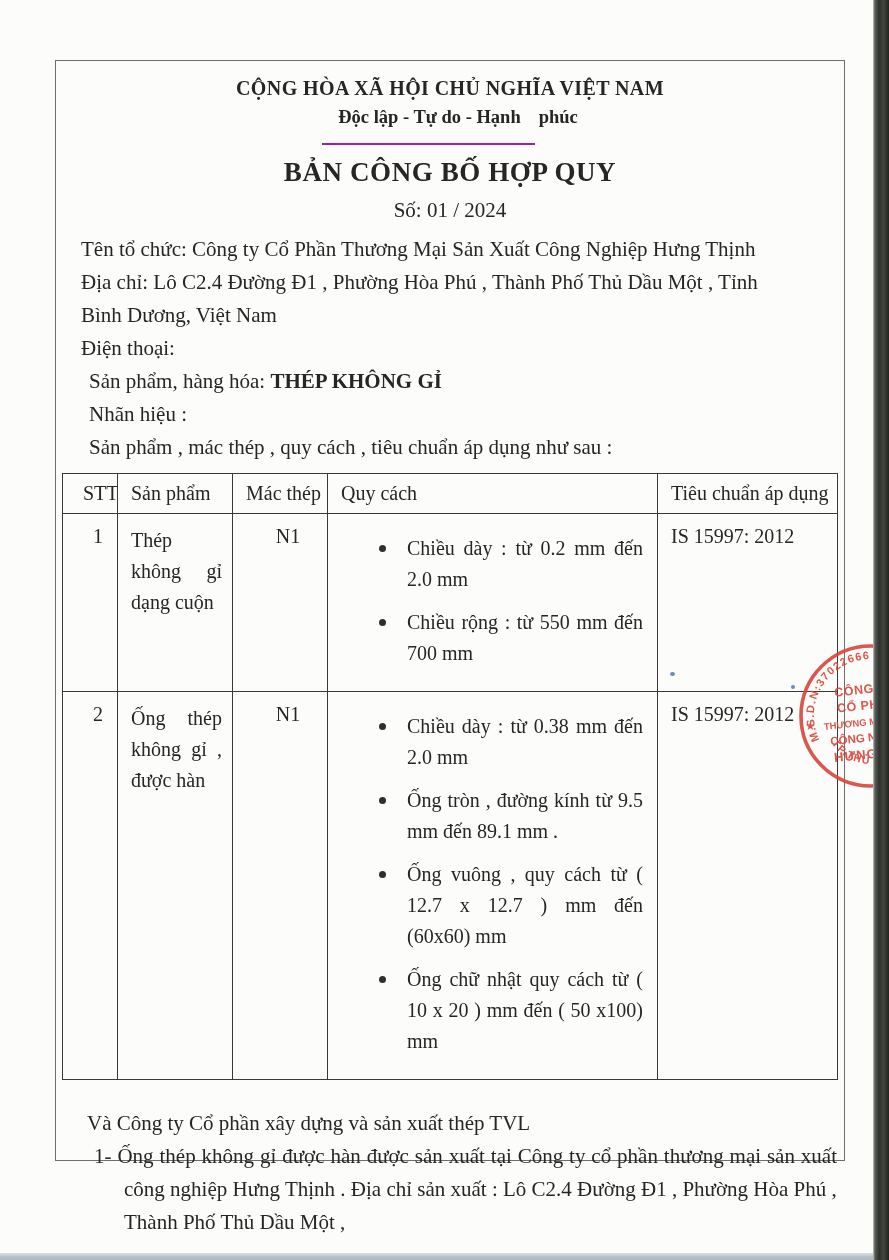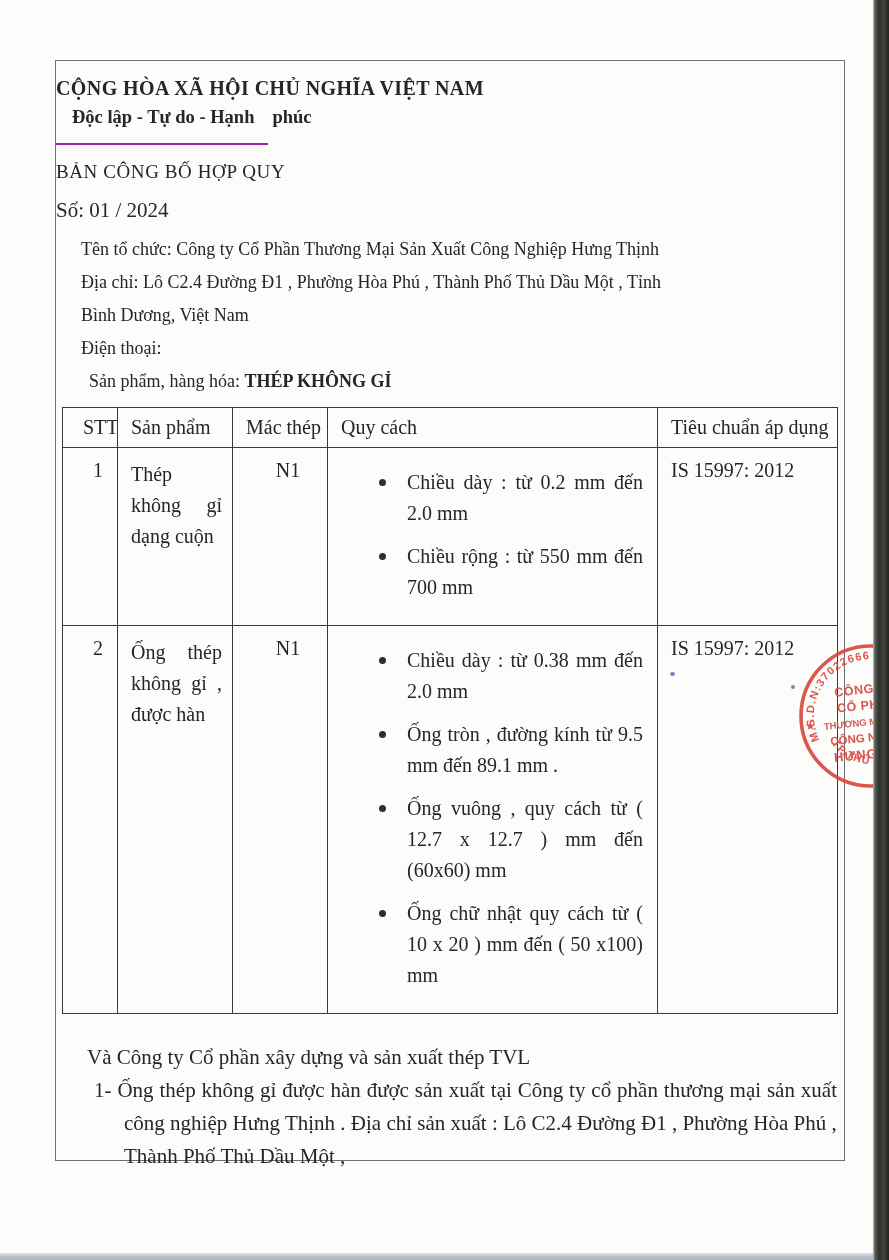--- a/index.html
+++ b/index.html
@@ -19,28 +19,28 @@
   .scan-edge-bottom{
     position:absolute;left:0;bottom:0;width:889px;height:7px;z-index:5;
     background:linear-gradient(to bottom,#dde1e4 0%,#b3bfc9 60%,#aeb9c4 100%);
   }
   .frame{
     position:absolute;left:55px;top:60px;width:790px;height:1101px;
     border:1.5px solid #6e6e72;
     box-sizing:border-box;
     padding:14px 0 0 0;
   }
-  .center{text-align:left;}
+  .center{text-align:center;}
   .nat-title{font-size:20px;font-weight:bold;letter-spacing:.4px;line-height:26px;}
   .motto{font-size:18.5px;font-weight:bold;margin-top:3px;line-height:26px;}
   .motto-underlined{border-bottom:2px solid #a21caf;padding:0 14px 16px 16px;}
   .motto-rest{padding-left:4px;}
-  .doc-title{font-size:19px;font-weight:normal;letter-spacing:.6px;margin:26px 0 0 0;line-height:32px;}
+  .doc-title{font-size:27px;font-weight:bold;letter-spacing:.6px;margin:26px 0 0 0;line-height:32px;}
   .doc-number{font-size:21px;margin-top:9px;line-height:26px;}
-  .info{margin:10px 25px 0 25px;font-size:18px;line-height:33px;}
+  .info{margin:10px 25px 0 25px;font-size:21px;line-height:33px;}
   .indent-sm{margin-left:8px;}
   .bold{font-weight:bold;}
   
   .spec-table{
     border-collapse:collapse;
     margin:9px 0 0 6px;
     width:775px;
     table-layout:fixed;
     font-size:20px;
   }
@@ -98,20 +98,22 @@
     <div class="center doc-number">Số: 01 / 2024</div>
 
     <div class="info">
       <div>Tên tổ chức: Công ty Cổ Phần Thương Mại Sản Xuất Công Nghiệp Hưng Thịnh</div>
       <div>Địa chỉ: Lô C2.4 Đường Đ1 , Phường Hòa Phú , Thành Phố Thủ Dầu Một , Tỉnh</div>
       <div>Bình Dương, Việt Nam</div>
       <div>Điện thoại:</div>
       <div class="indent-sm">
         <span>Sản phẩm, hàng hóa: </span><span class="bold">THÉP KHÔNG GỈ</span>
       </div>
+      <div class="indent-sm">Nhãn hiệu :</div>
+      <div class="indent-sm">Sản phẩm , mác thép , quy cách , tiêu chuẩn áp dụng như sau :</div>
     </div>
 
     <table class="spec-table">
       <colgroup>
         <col style="width:55px">
           <col style="width:115px">
           <col style="width:95px">
           <col style="width:330px">
           <col style="width:180px">
       </colgroup>

